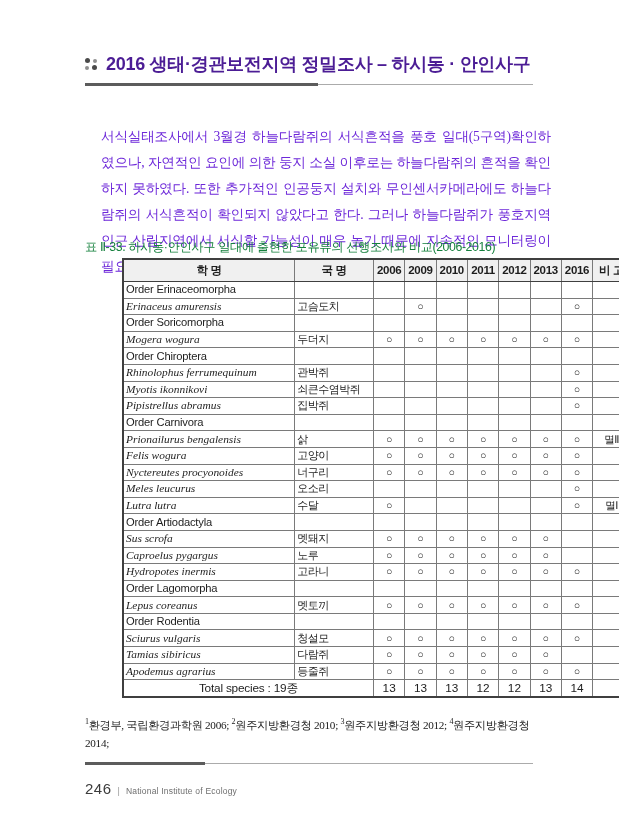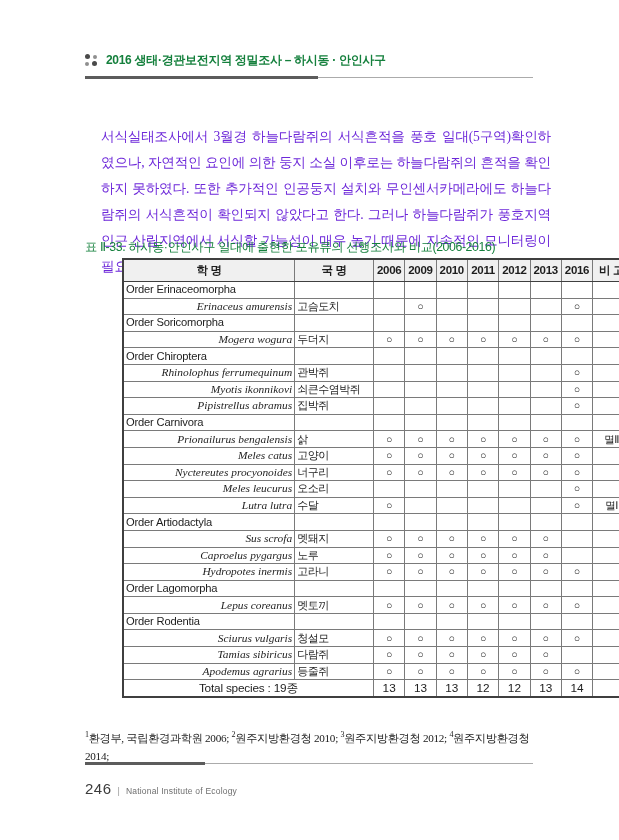--- a/index.html
+++ b/index.html
@@ -14,21 +14,21 @@
 
   
   .doc-header { position:absolute; left:85px; top:52px; width:448px; }
   .doc-header-row { display:flex; align-items:center; gap:8px; }
   .dots-icon { position:relative; width:13px; height:13px; flex:0 0 13px; }
   .dots-icon i { position:absolute; border-radius:50%; display:block; }
   .dots-icon .d1 { left:0;   top:0;   width:5px; height:5px; background:#4a4a4a; }
   .dots-icon .d2 { left:8px; top:1px; width:4px; height:4px; background:#8f8f8f; }
   .dots-icon .d3 { left:0;   top:8px; width:4px; height:4px; background:#8f8f8f; }
   .dots-icon .d4 { left:7px; top:7px; width:5px; height:5px; background:#4a4a4a; }
-  .doc-header-title { font-size:12px; font-weight:bold; color:#15803d; letter-spacing:-0.3px; white-space:nowrap; }
+  .doc-header-title { font-size:18px; font-weight:bold; color:#4c1d95; letter-spacing:-0.3px; white-space:nowrap; }
   .header-rule { position:relative; margin-top:7px; width:448px; height:4px; }
   .header-rule .dark  { position:absolute; left:0; top:0; width:233px; height:3px; background:#5c5c5c; }
   .header-rule .light { position:absolute; left:233px; right:0; top:1px; height:1px; background:#ababab; }
 
   
   .body-paragraph {
     position:absolute; left:85px; top:108px; width:450px;
     font-family:"Liberation Serif", serif;
     font-size:13.6px; line-height:26px;
     text-align:justify; letter-spacing:-0.2px;
@@ -51,32 +51,32 @@
   .species-table th, .species-table td {
     border:1px solid #7a7a7a;
     padding:0 2px; height:15.6px; line-height:15px;
     overflow:hidden; white-space:nowrap;
   }
   .species-table thead th {
     background:#f0f0f0; font-weight:bold; text-align:center;
     font-size:11.5px; height:21px; line-height:21px;
     border-bottom:1.5px solid #3f3f3f; letter-spacing:-0.3px;
   }
-  .sci-cell { font-family:"Liberation Serif", serif; font-style:italic; padding-left:15px; font-size:11.4px;text-align:right; }
+  .sci-cell { font-family:"Liberation Serif", serif; font-style:italic; padding-left:15px; font-size:11.4px; }
   .order-cell { padding-left:4px; font-size:11.2px; letter-spacing:-0.2px; }
   .kor-cell { padding-left:3px; letter-spacing:-0.5px; }
   .mark-cell { text-align:center; font-size:10.5px; color:#222; }
   .remark-cell { text-align:center; font-size:10.5px; letter-spacing:-0.5px; }
   .total-label { text-align:center; font-size:11.8px; letter-spacing:-0.2px; }
   .total-val { font-size:11.8px;text-align:center; }
 
   
   .footnotes { position:absolute; left:85px; top:712px; width:460px;
     font-family:"Liberation Serif", serif; font-size:11.2px; color:#1a1a1a; letter-spacing:-0.3px; }
-  .footnote { margin:17px 0 4px 0; line-height:18px; }
+  .footnote { margin:4px 0 4px 0; line-height:18px; }
   .footnote sup { font-size:8px; vertical-align:super; line-height:0; }
 
   
   .footer-rule { position:absolute; left:85px; top:762px; width:448px; height:4px; }
   .footer-rule .dark  { position:absolute; left:0; top:0; width:120px; height:3px; background:#5c5c5c; }
   .footer-rule .light { position:absolute; left:120px; right:0; top:1px; height:1px; background:#ababab; }
   .page-footer { position:absolute; left:85px; top:780px; width:448px; display:flex; align-items:baseline; gap:6px; }
   .page-number { font-size:15px; color:#3c3c3c; letter-spacing:0.5px; }
   .footer-sep { font-size:9px; color:#9a9a9a; }
   .publisher { font-size:8.5px; color:#6f6f6f; letter-spacing:0.2px; }
@@ -248,21 +248,21 @@
           <td class="mark-cell">○</td>
           <td class="mark-cell">○</td>
           <td class="mark-cell">○</td>
           <td class="mark-cell">○</td>
           <td class="mark-cell">○</td>
           <td class="mark-cell">○</td>
           <td class="mark-cell">○</td>
           <td class="remark-cell">멸Ⅱ</td>
         </tr>
         <tr>
-          <td class="sci-cell">Meles catus</td>
+          <td class="sci-cell">Felis wogura</td>
           <td class="kor-cell">고양이</td>
           <td class="mark-cell">○</td>
           <td class="mark-cell">○</td>
           <td class="mark-cell">○</td>
           <td class="mark-cell">○</td>
           <td class="mark-cell">○</td>
           <td class="mark-cell">○</td>
           <td class="mark-cell">○</td>
           <td class="remark-cell"></td>
         </tr>

